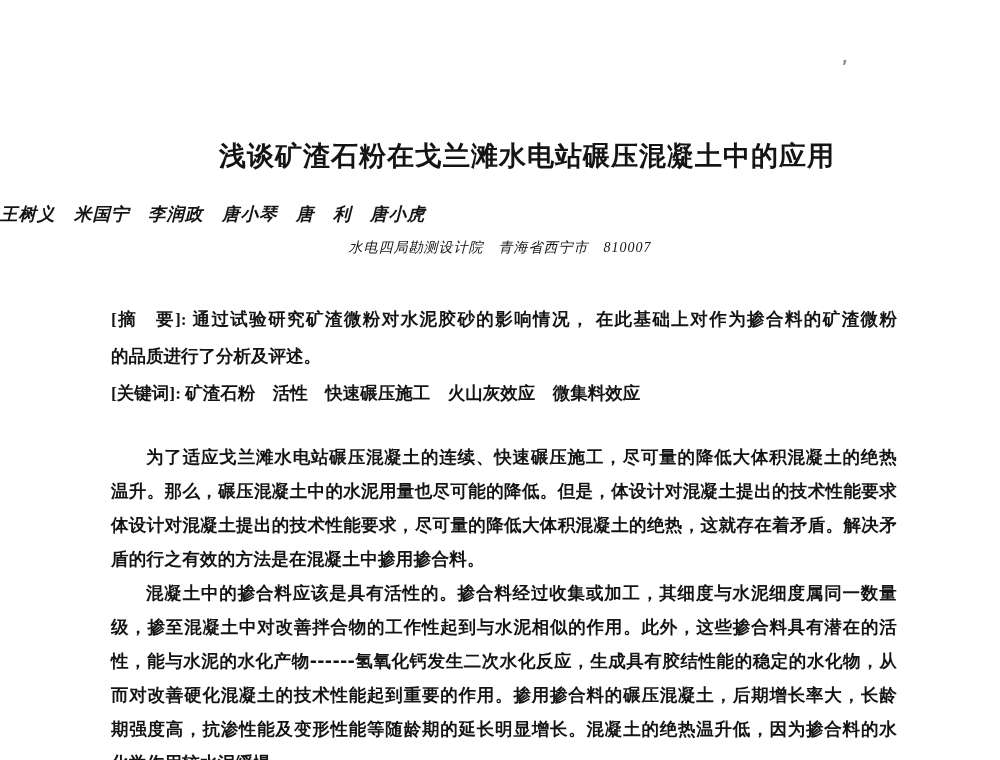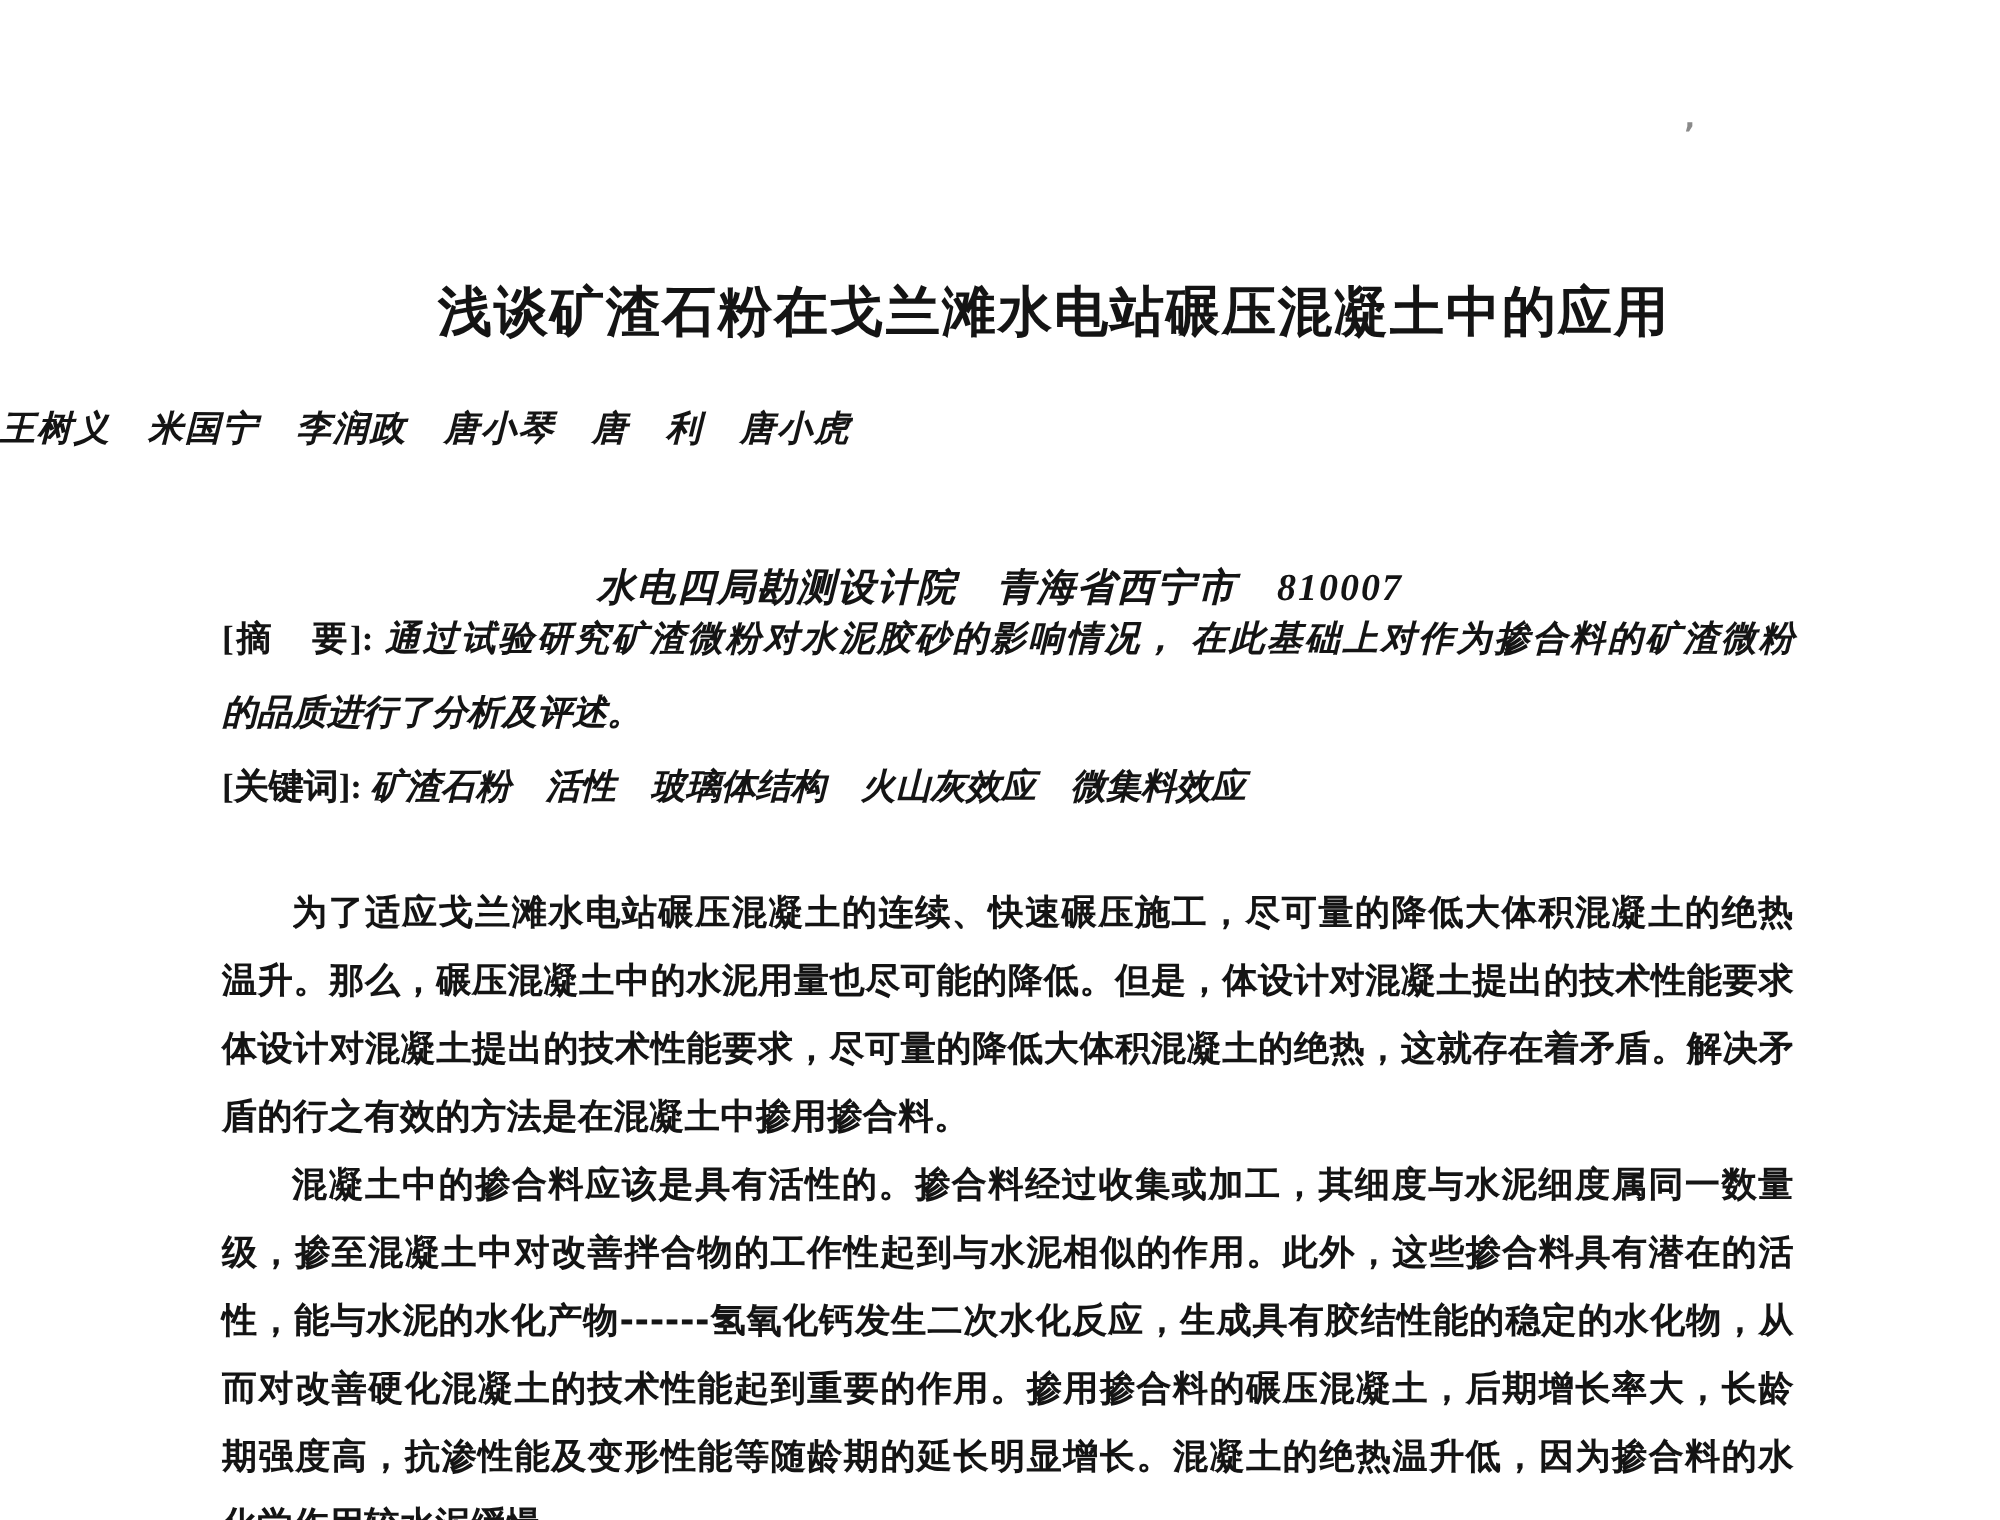--- a/index.html
+++ b/index.html
@@ -39,27 +39,26 @@
     letter-spacing: 1px;
     font-family: "Liberation Serif", serif;
     white-space: nowrap;
   }
   .affiliation {
     position: absolute;
     top: 239px;
     left: 0;
     width: 1000px;
     text-align: center;
-    font-size: 19px;
-    font-weight: 700;
+    font-size: 14px;
+    font-weight: 400;
     font-style: italic;
     letter-spacing: 1px;
     font-family: "Liberation Serif", serif;
     white-space: nowrap;
-    margin-top: 42px;
   }
   .abstract {
     position: absolute;
     top: 301px;
     left: 111px;
     width: 786px;
     font-size: 17.5px;
     font-weight: 600;
     font-family: "Liberation Serif", serif;
   }
@@ -72,21 +71,20 @@
     text-align: justify;
     text-align-last: justify;
     text-justify: inter-character;
     white-space: normal;
   }
   .ab-label {
     font-style: normal;
     font-weight: 700;
   }
   .ab-text {
-    font-style: italic;
   }
   .bodytext {
     position: absolute;
     top: 440px;
     left: 111px;
     width: 786px;
     font-size: 17.5px;
     font-weight: 600;
     letter-spacing: 0.3px;
   }
@@ -123,21 +121,21 @@
 
   <h1 class="doc-title">浅谈矿渣石粉在戈兰滩水电站碾压混凝土中的应用</h1>
 
   <div class="authors">王树义　米国宁　李润政　唐小琴　唐　利　唐小虎</div>
 
   <div class="affiliation">水电四局勘测设计院　青海省西宁市　810007</div>
 
   <div class="abstract">
     <div class="aline fill"><span class="ab-label">[摘　要]:</span> <span class="ab-text">通过试验研究矿渣微粉对水泥胶砂的影响情况， 在此基础上对作为掺合料的矿渣微粉</span></div>
     <div class="aline"><span class="ab-text">的品质进行了分析及评述。</span></div>
-    <div class="aline"><span class="ab-label">[关键词]:</span> <span class="ab-text">矿渣石粉　活性　玻璃体结构　火山灰效应　微集料效应</span></div>
+    <div class="aline"><span class="ab-label">[关键词]:</span> <span class="ab-text">矿渣石粉　活性　快速碾压施工　火山灰效应　微集料效应</span></div>
   </div>
 
   <div class="bodytext">
     <div>
       <div class="bline ind fill">为了适应戈兰滩水电站碾压混凝土的连续、快速碾压施工，尽可量的降低大体积混凝土的绝热</div>
       <div class="bline fill">温升。那么，碾压混凝土中的水泥用量也尽可能的降低。但是，体设计对混凝土提出的技术性能要求</div>
       <div class="bline fill">体设计对混凝土提出的技术性能要求，尽可量的降低大体积混凝土的绝热，这就存在着矛盾。解决矛</div>
       <div class="bline">盾的行之有效的方法是在混凝土中掺用掺合料。</div>
     </div>
     <div>

